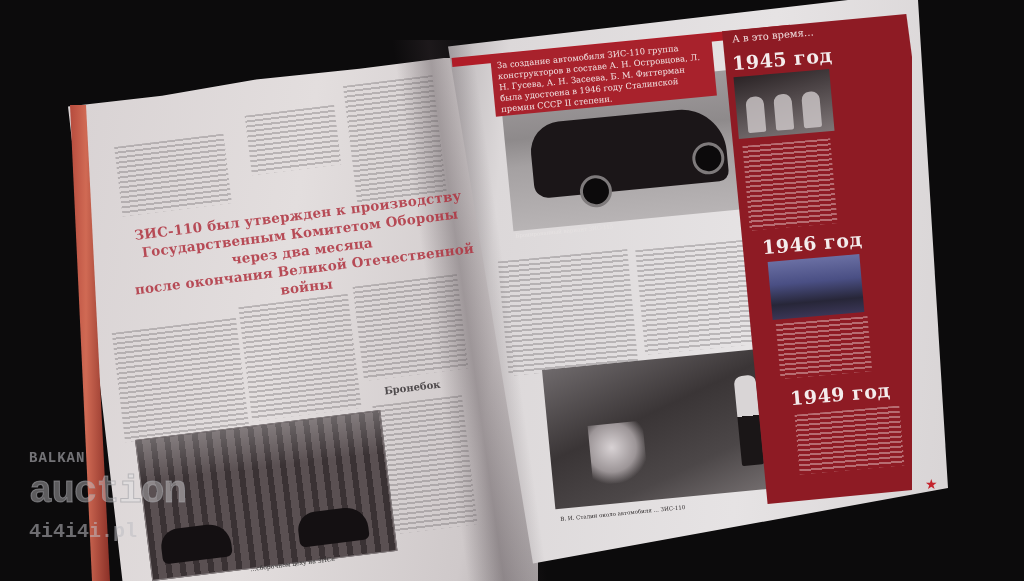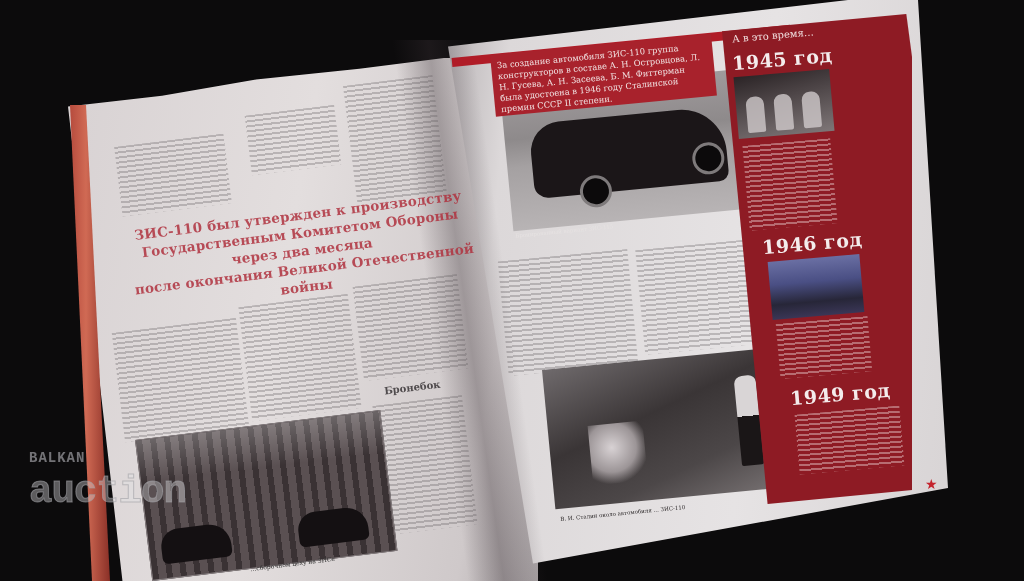--- a/index.html
+++ b/index.html
@@ -230,13 +230,14 @@
 <div class="abs year y1946">1946 год</div>
 <div class="abs photo-1946"></div>
 <div class="abs sb-text sbt2"></div>
 <div class="abs year y1949">1949 год</div>
 <div class="abs sb-text sbt3"></div>
 <div class="abs star-icon">★</div>
 
 <div class="abs watermark">
   <div class="wm-top">BALKAN</div>
   <div class="wm-main">auction</div>
+  <div class="wm-bottom">4i4i4i.pl</div>
 </div>
 
 </body></html>

